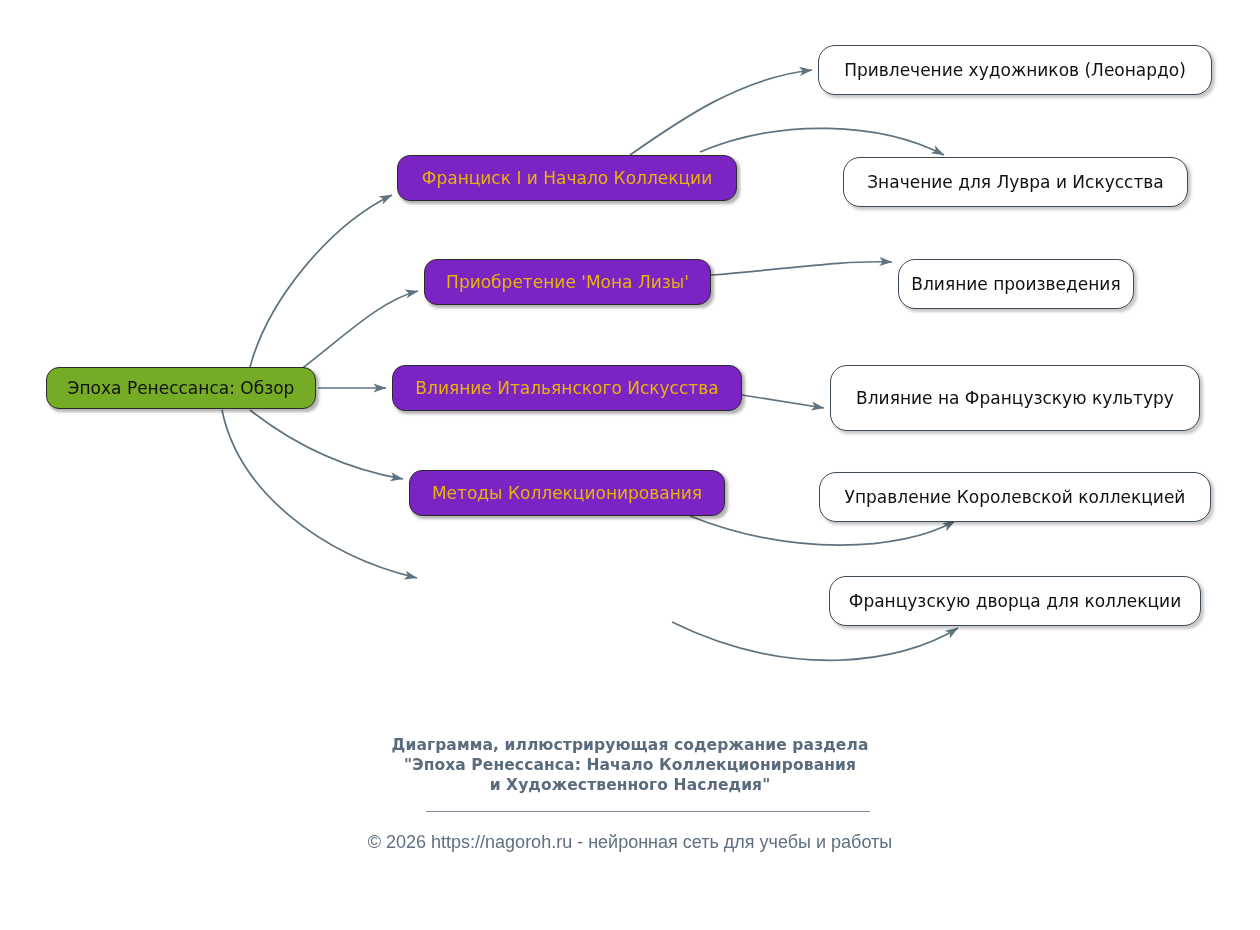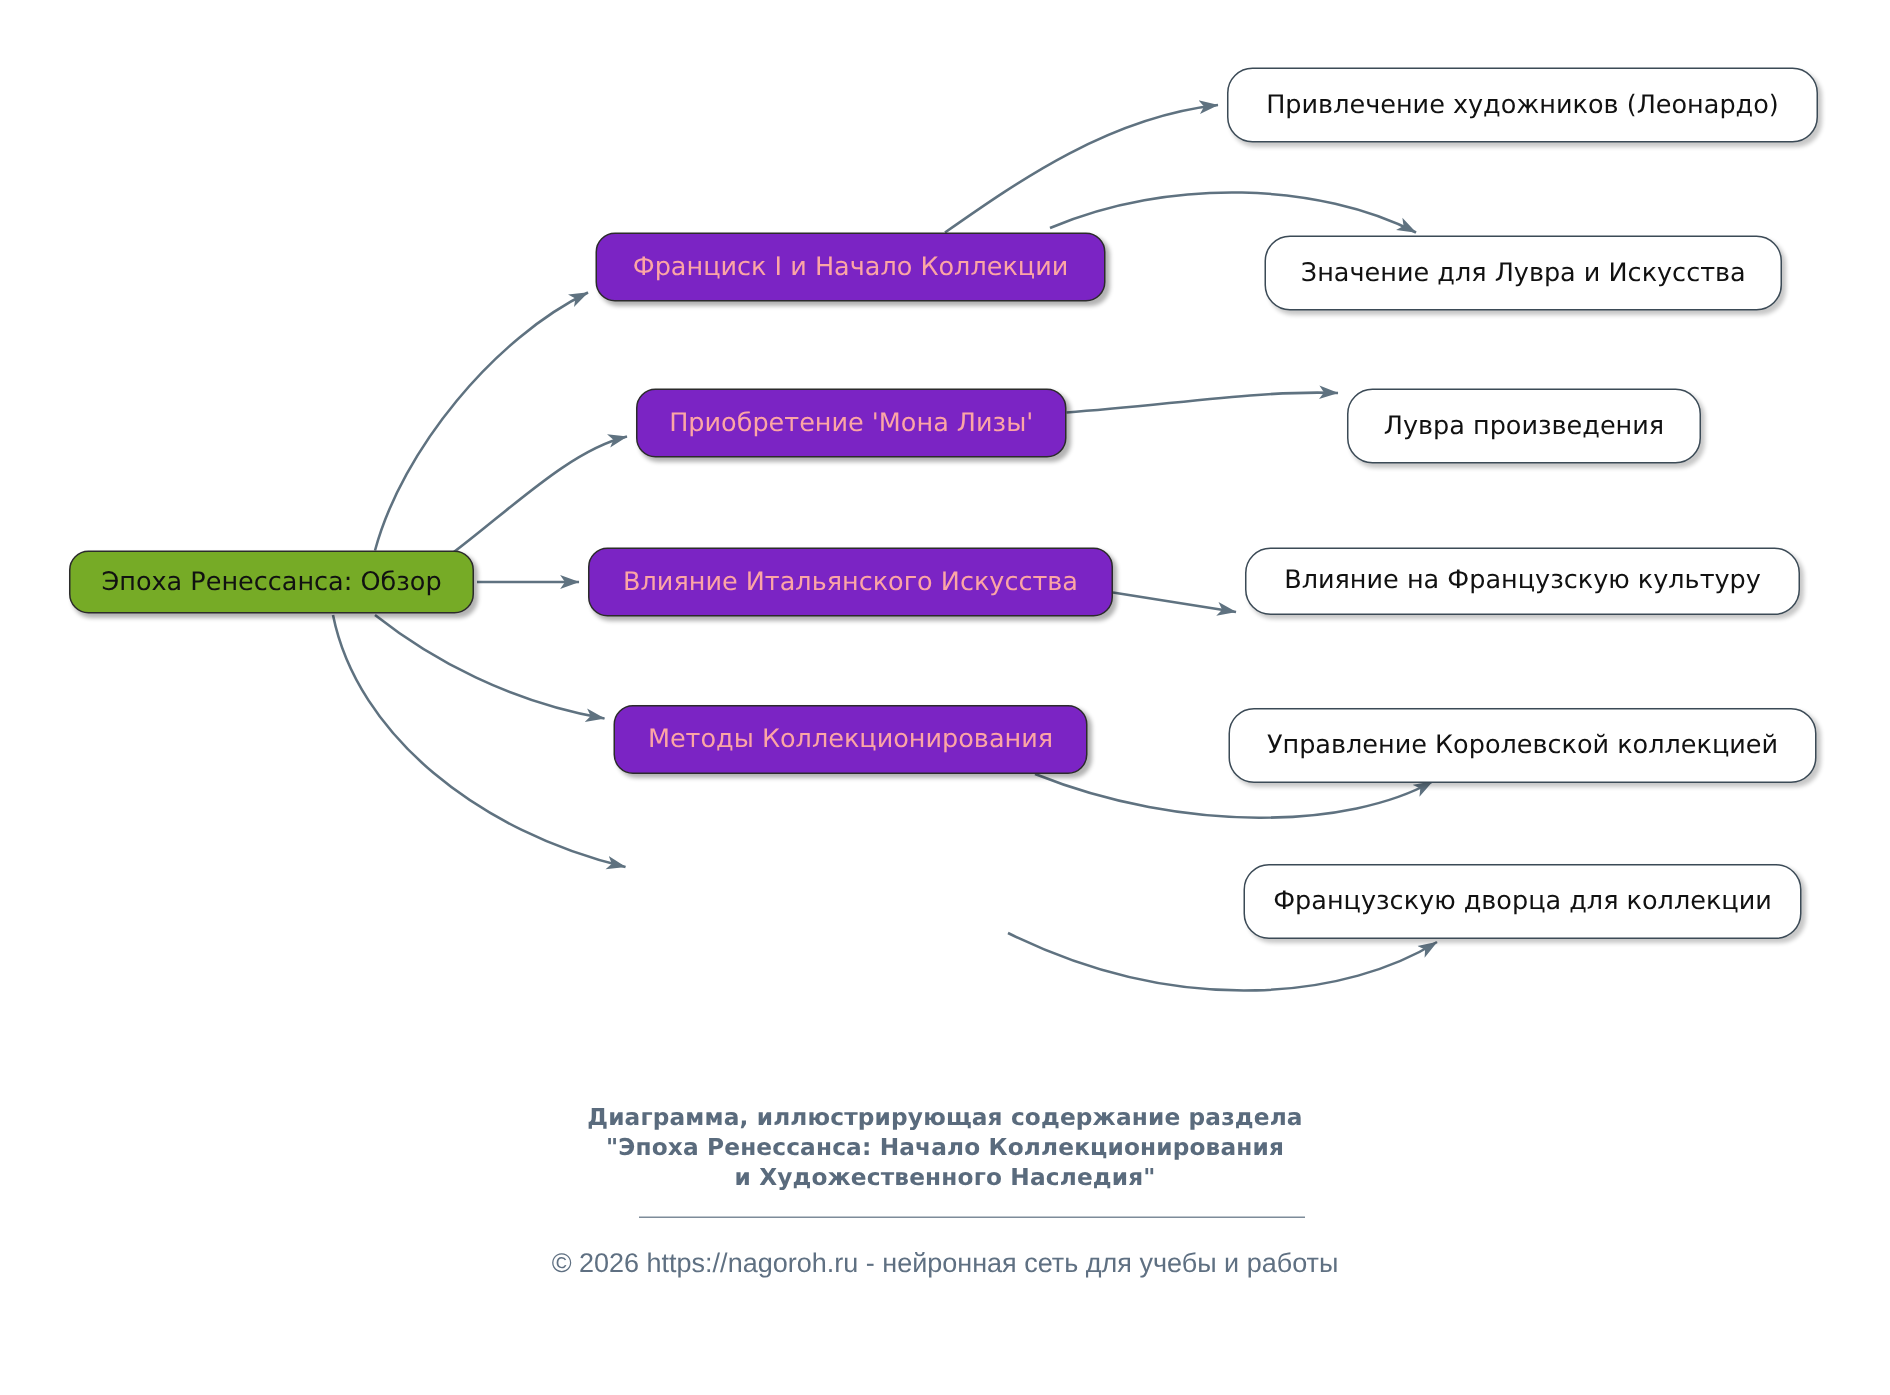--- a/index.html
+++ b/index.html
@@ -44,21 +44,21 @@
   .node.root {
     background: #76ab26;
     border: 1.6px solid #2b2b2b;
     color: #111111;
     font-size: 17px;
     box-shadow: 2.5px 2.5px 3px rgba(0,0,0,0.30);
   }
   .node.branch {
     background: #7b24c4;
     border: 1.6px solid #2b2b2b;
-    color: #fca5a5;
+    color: #eab308;
     font-size: 17px;
     box-shadow: 2.5px 2.5px 3px rgba(0,0,0,0.30);
   }
   .node.leaf {
     background: #ffffff;
     border: 1.6px solid #3b4a56;
     color: #111111;
     font-size: 17px;
     border-radius: 17px;
     box-shadow: 2.5px 2.5px 3px rgba(0,0,0,0.22);
@@ -141,27 +141,27 @@
     <span class="node-label">Привлечение художников (Леонардо)</span>
   </div>
   <div class="node leaf" style="left:843px; top:157px; width:345px; height:50px;">
     <span class="node-label">Значение для Лувра и Искусства</span>
   </div>
 
   <div class="node branch" style="left:424px; top:259px; width:287px; height:46px;">
     <span class="node-label">Приобретение 'Мона Лизы'</span>
   </div>
   <div class="node leaf" style="left:898px; top:259px; width:236px; height:50px;">
-    <span class="node-label">Лувра произведения</span>
+    <span class="node-label">Влияние произведения</span>
   </div>
 
   <div class="node branch" style="left:392px; top:365px; width:350px; height:46px;">
     <span class="node-label">Влияние Итальянского Искусства</span>
   </div>
-  <div class="node leaf" style="left:830px; top:365px; width:370px; height:45px;">
+  <div class="node leaf" style="left:830px; top:365px; width:370px; height:66px;">
     <span class="node-label">Влияние на Французскую культуру</span>
   </div>
 
   <div class="node branch" style="left:409px; top:470px; width:316px; height:46px;">
     <span class="node-label">Методы Коллекционирования</span>
   </div>
   <div class="node leaf" style="left:819px; top:472px; width:392px; height:50px;">
     <span class="node-label">Управление Королевской коллекцией</span>
   </div>
 

